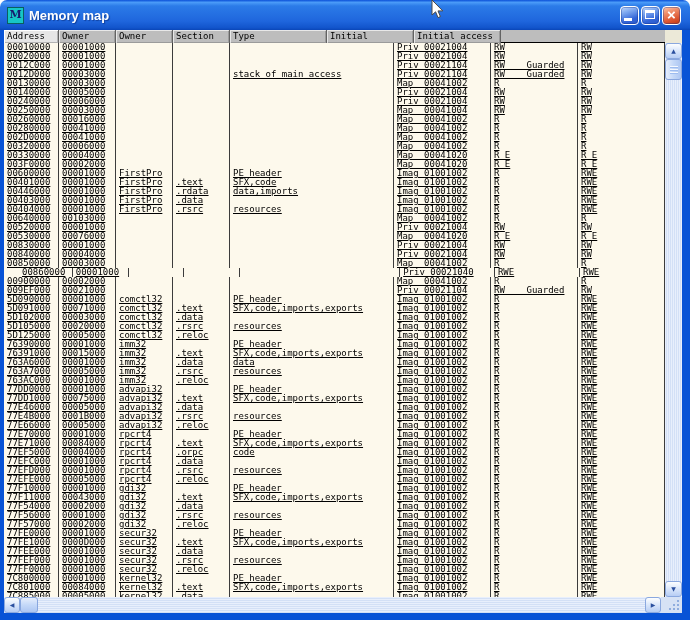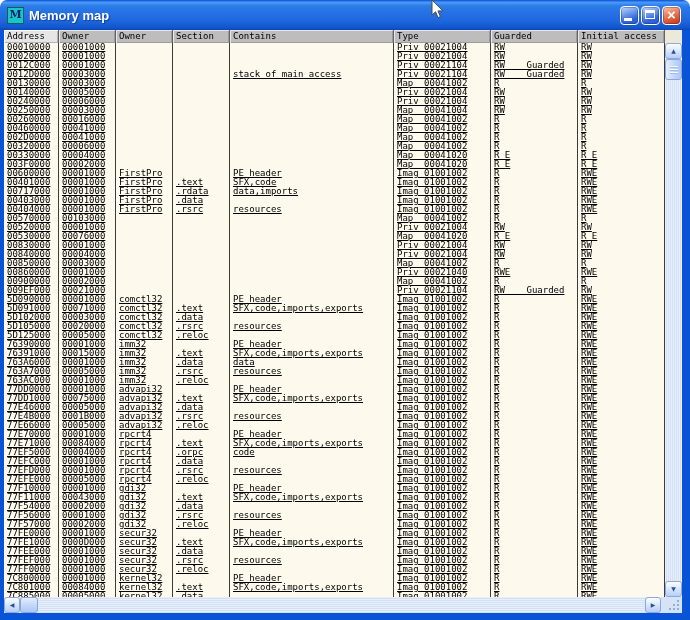--- a/index.html
+++ b/index.html
@@ -96,23 +96,22 @@
   </div>
 
   <div class="body-wrap">
     <div class="client">
 
       <div class="hdr">
         <div class="hcell c-address sel">Address</div>
         <div class="hcell c-size">Owner</div>
         <div class="hcell c-owner">Owner</div>
         <div class="hcell c-section">Section</div>
-        <div class="hcell c-contains">Contains</div>
         <div class="hcell c-type">Type</div>
-        <div class="hcell c-access">Guarded</div>
+        <div class="hcell c-access">Initial</div>
         <div class="hcell c-initial">Initial access</div>
       </div>
       <div class="corner-tr"></div>
 
       <div class="tbody">
           <div class="row">
     <div class="cell c-address">00010000</div>
     <div class="cell c-size">00001000</div>
     <div class="cell c-owner"></div>
     <div class="cell c-section"></div>
@@ -195,21 +194,21 @@
     <div class="cell c-address">00260000</div>
     <div class="cell c-size">00016000</div>
     <div class="cell c-owner"></div>
     <div class="cell c-section"></div>
     <div class="cell c-contains"></div>
     <div class="cell c-type">Map  00041002</div>
     <div class="cell c-access">R</div>
     <div class="cell c-initial">R</div>
   </div>
           <div class="row">
-    <div class="cell c-address">00460000</div>
+    <div class="cell c-address">00280000</div>
     <div class="cell c-size">00041000</div>
     <div class="cell c-owner"></div>
     <div class="cell c-section"></div>
     <div class="cell c-contains"></div>
     <div class="cell c-type">Map  00041002</div>
     <div class="cell c-access">R</div>
     <div class="cell c-initial">R</div>
   </div>
           <div class="row">
     <div class="cell c-address">002D0000</div>
@@ -265,21 +264,21 @@
     <div class="cell c-address">00401000</div>
     <div class="cell c-size">00001000</div>
     <div class="cell c-owner">FirstPro</div>
     <div class="cell c-section">.text</div>
     <div class="cell c-contains">SFX,code</div>
     <div class="cell c-type">Imag 01001002</div>
     <div class="cell c-access">R</div>
     <div class="cell c-initial">RWE</div>
   </div>
           <div class="row">
-    <div class="cell c-address">00717000</div>
+    <div class="cell c-address">00446000</div>
     <div class="cell c-size">00001000</div>
     <div class="cell c-owner">FirstPro</div>
     <div class="cell c-section">.rdata</div>
     <div class="cell c-contains">data,imports</div>
     <div class="cell c-type">Imag 01001002</div>
     <div class="cell c-access">R</div>
     <div class="cell c-initial">RWE</div>
   </div>
           <div class="row">
     <div class="cell c-address">00403000</div>
@@ -295,21 +294,21 @@
     <div class="cell c-address">00404000</div>
     <div class="cell c-size">00001000</div>
     <div class="cell c-owner">FirstPro</div>
     <div class="cell c-section">.rsrc</div>
     <div class="cell c-contains">resources</div>
     <div class="cell c-type">Imag 01001002</div>
     <div class="cell c-access">R</div>
     <div class="cell c-initial">RWE</div>
   </div>
           <div class="row">
-    <div class="cell c-address">00570000</div>
+    <div class="cell c-address">00640000</div>
     <div class="cell c-size">00103000</div>
     <div class="cell c-owner"></div>
     <div class="cell c-section"></div>
     <div class="cell c-contains"></div>
     <div class="cell c-type">Map  00041002</div>
     <div class="cell c-access">R</div>
     <div class="cell c-initial">R</div>
   </div>
           <div class="row">
     <div class="cell c-address">00520000</div>
@@ -354,21 +353,21 @@
           <div class="row">
     <div class="cell c-address">00850000</div>
     <div class="cell c-size">00003000</div>
     <div class="cell c-owner"></div>
     <div class="cell c-section"></div>
     <div class="cell c-contains"></div>
     <div class="cell c-type">Map  00041002</div>
     <div class="cell c-access">R</div>
     <div class="cell c-initial">R</div>
   </div>
-          <div class="row" style="color: rgb(224, 0, 0);">
+          <div class="row" style="color: rgb(224, 0, 0); margin-left: 15px;">
     <div class="cell c-address">00860000</div>
     <div class="cell c-size">00001000</div>
     <div class="cell c-owner"></div>
     <div class="cell c-section"></div>
     <div class="cell c-contains"></div>
     <div class="cell c-type">Priv 00021040</div>
     <div class="cell c-access">RWE</div>
     <div class="cell c-initial">RWE</div>
   </div>
           <div class="row">

